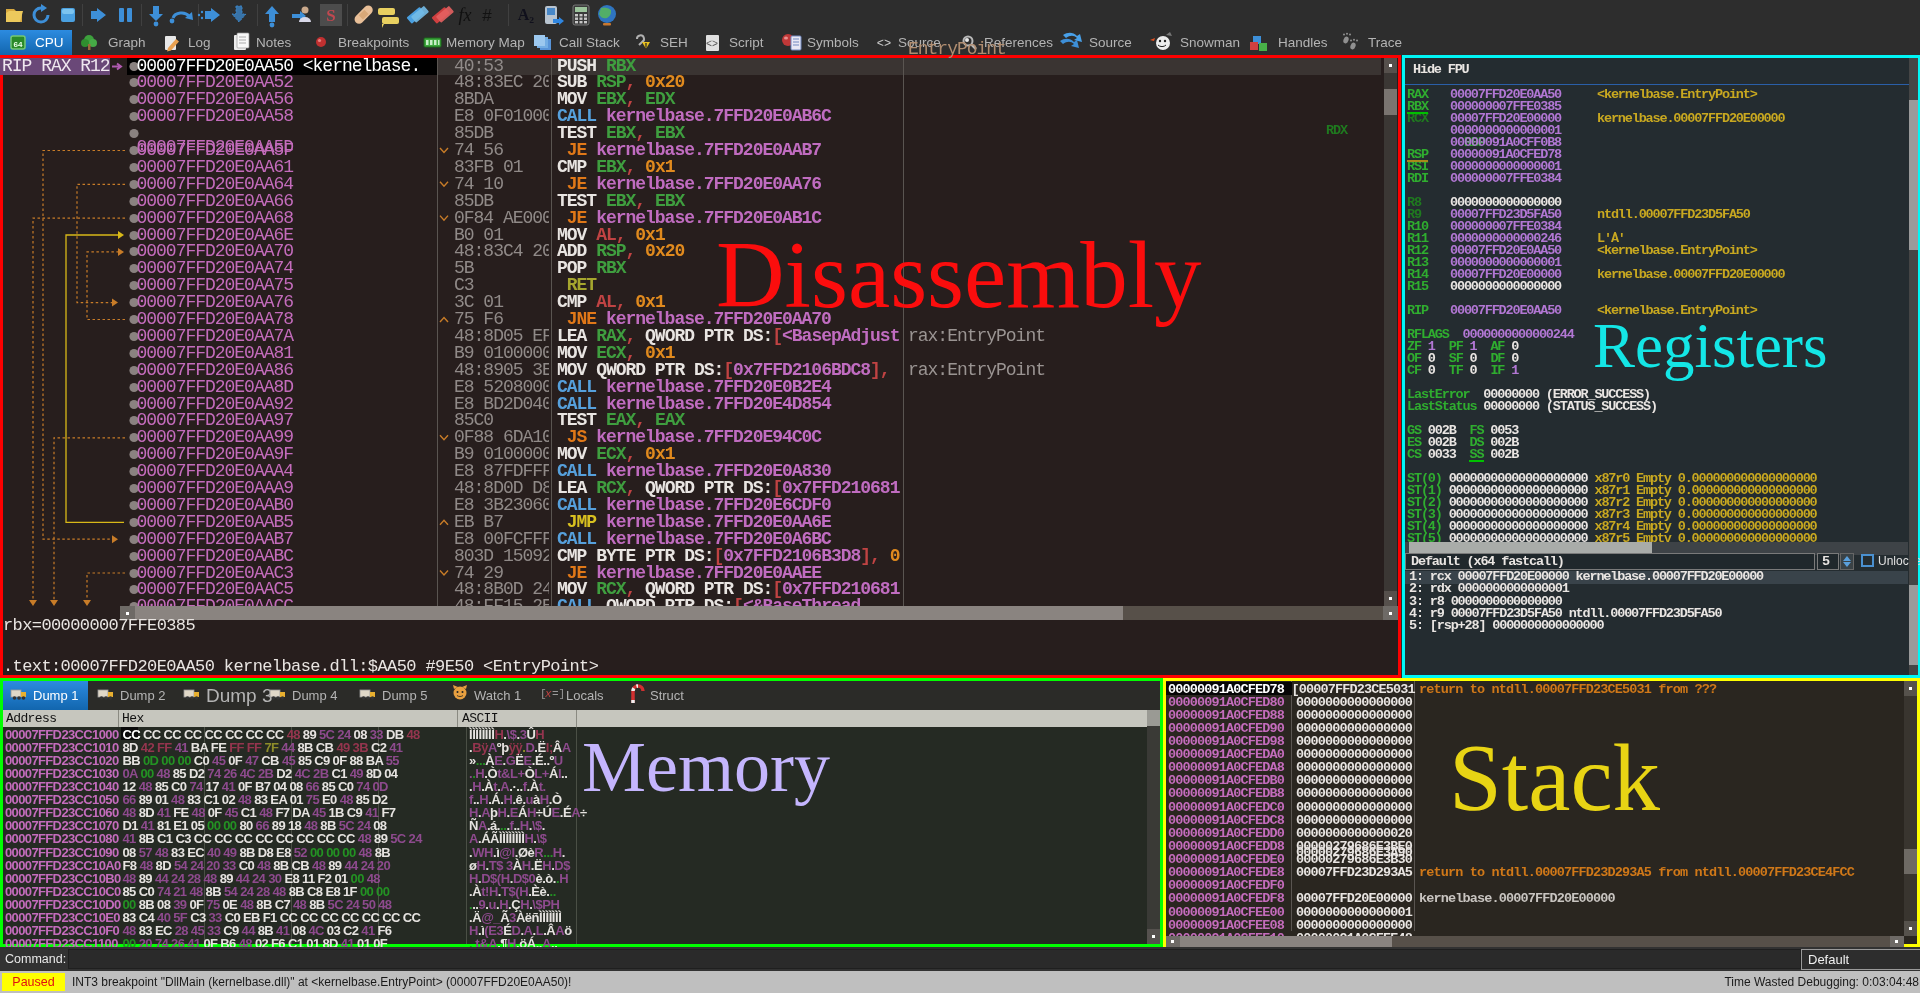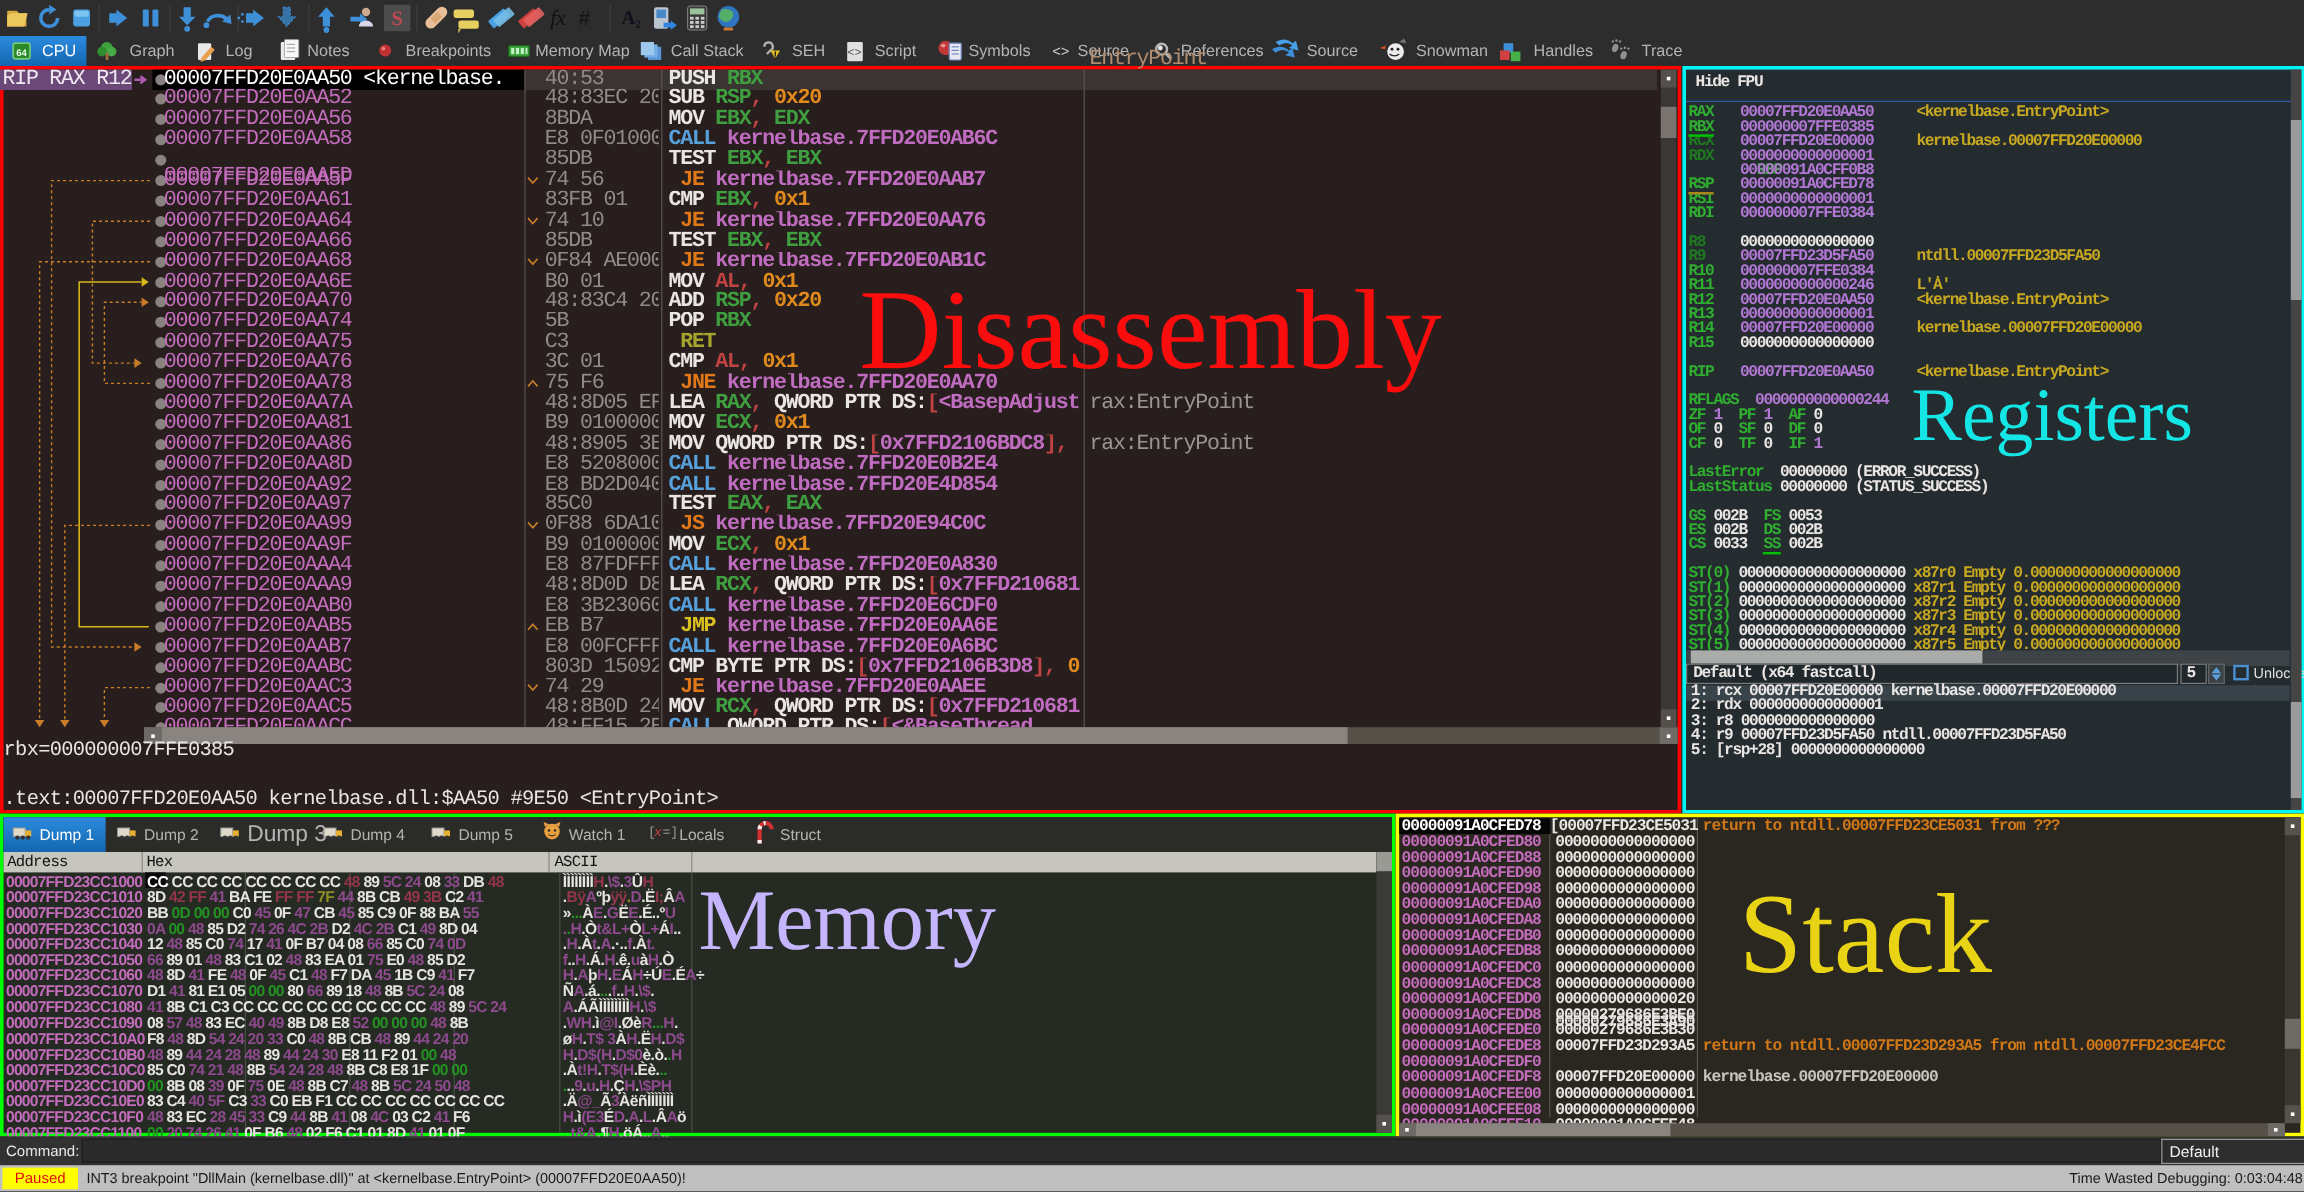--- a/index.html
+++ b/index.html
@@ -436,21 +436,21 @@
 <div class="rz" style="left:1413px;top:62px;height:16px;line-height:16px"><span class="w">Hide FPU</span></div>
 <div style="left:1405px;top:84px;width:512px;height:1px;background:#2a5fa8"></div>
 <div class="rz" style="left:1407px;top:89px;"><span class="rg">RAX</span></div>
 <div class="rz" style="left:1450px;top:89px;"><span class="pv">00007FFD20E0AA50</span></div>
 <div class="rz" style="left:1597px;top:89px;"><span class="gold">&lt;kernelbase.EntryPoint&gt;</span></div>
 <div class="rz" style="left:1407px;top:101px;"><span class="rg">RBX</span></div>
 <div class="rz" style="left:1450px;top:101px;"><span class="pv">000000007FFE0385</span></div>
 <div class="rz" style="left:1407px;top:113px;"><span class="rgd">RCX</span></div>
 <div class="rz" style="left:1450px;top:113px;"><span class="pv">00007FFD20E00000</span></div>
 <div class="rz" style="left:1597px;top:113px;"><span class="gold">kernelbase.00007FFD20E00000</span></div>
-<div class="rz" style="left:1407px;top:125px;"><span class="rgd">RDX</span></div>
+<div class="rz" style="left:1326px;top:125px;"><span class="rgd">RDX</span></div>
 <div class="rz" style="left:1450px;top:125px;"><span class="pv">0000000000000001</span></div>
 <div class="rz" style="left:1464px;top:137px;"><span class="rg">RBP</span></div>
 <div class="rz" style="left:1450px;top:137px;"><span class="pv">00000091A0CFF0B8</span></div>
 <div class="rz" style="left:1407px;top:149px;"><span class="rg">RSP</span></div>
 <div class="rz" style="left:1450px;top:149px;"><span class="pv">00000091A0CFED78</span></div>
 <div class="rz" style="left:1407px;top:161px;"><span class="rg">RSI</span></div>
 <div class="rz" style="left:1450px;top:161px;"><span class="pv">0000000000000001</span></div>
 <div class="rz" style="left:1407px;top:173px;"><span class="rg">RDI</span></div>
 <div class="rz" style="left:1450px;top:173px;"><span class="pv">000000007FFE0384</span></div>
 <div class="rz" style="left:1407px;top:197px;"><span class="rgd">R8</span></div>

